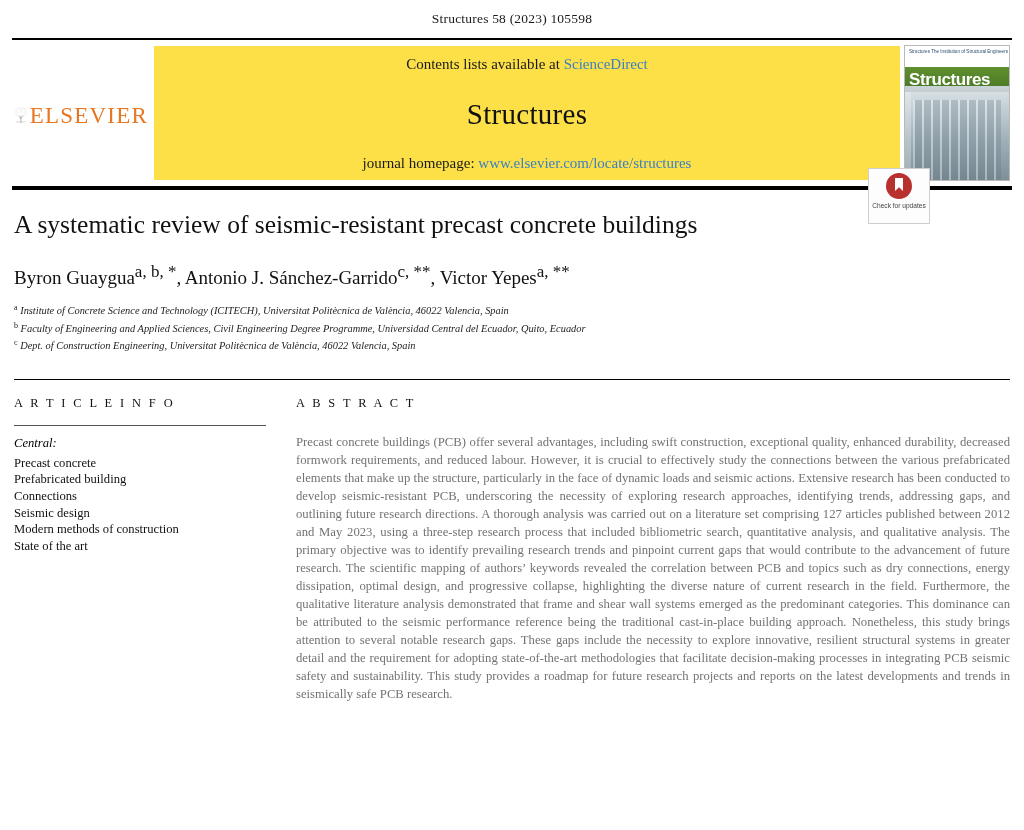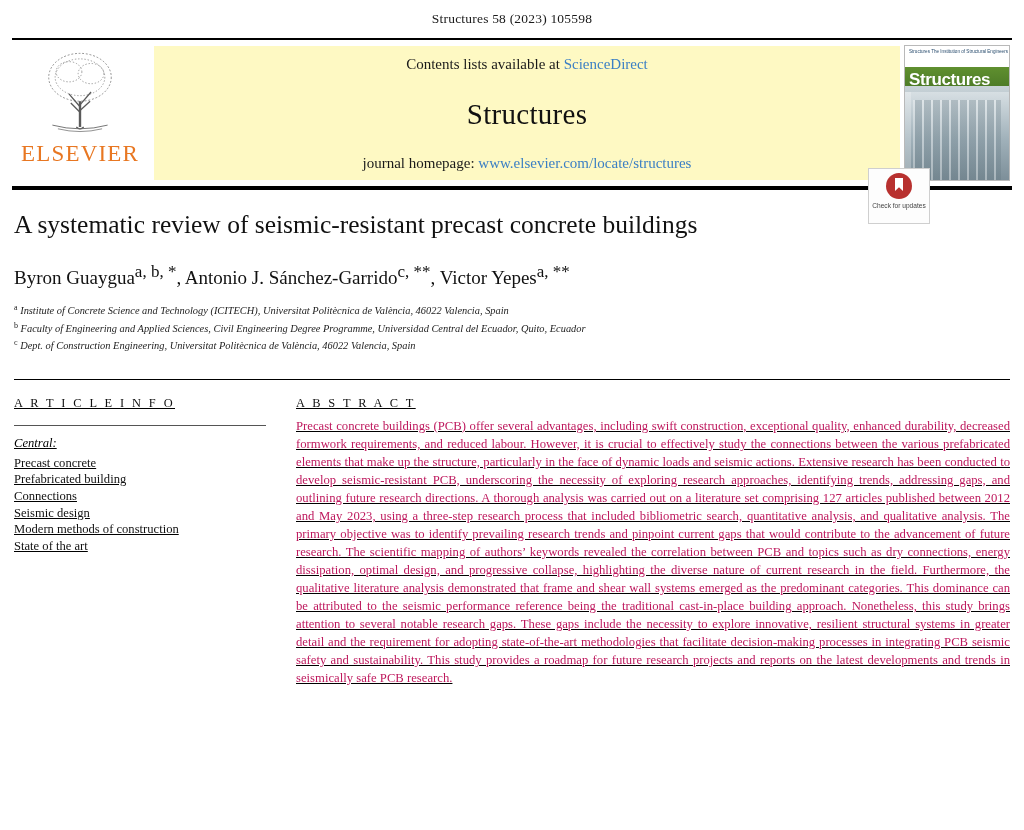--- a/index.html
+++ b/index.html
@@ -36,42 +36,42 @@
     margin: 11px 12px 0 12px;
     border-top: 2px solid #000;
     height: 146px;
     display: flex;
     align-items: stretch;
   }
   .elsevier-cell {
     width: 136px;
     flex: 0 0 136px;
     display: flex;
-    flex-direction: column;
+    flex-direction: row;
     align-items: center;
     justify-content: flex-start;
     padding-top: 4px;
     box-sizing: border-box;
   }
   .elsevier-tree {
     width: 92px;
     height: 96px;
     display: block;
   }
   .elsevier-word {
     font-family: "Liberation Serif", serif;
     font-size: 23px;
     letter-spacing: 1.2px;
     color: #E87722;
     margin-top: 1px;
   }
 
   .journal-band {
     flex: 1 1 auto;
-    background: #fef9c3;
+    background: #fde047;
     margin: 6px 0 6px 6px;
     display: flex;
     flex-direction: column;
     justify-content: space-between;
     align-items: center;
     padding: 10px 0 8px 0;
     box-sizing: border-box;
   }
   .contents-line {
     font-size: 15px;
@@ -227,21 +227,20 @@
   }
 
   
   .body-rule {
     margin: 24px 14px 0 14px;
     border-top: 1px solid #000;
   }
   .columns {
     display: flex;
     margin: 16px 14px 0 14px;
-    text-decoration: underline;
   }
   .col-left {
     flex: 0 0 282px;
     width: 282px;
     padding-right: 26px;
     box-sizing: border-box;
   }
   .col-right {
     flex: 1 1 auto;
   }
@@ -262,25 +261,25 @@
   }
   .kw-list {
     list-style: none;
     margin: 0;
     padding: 0;
     font-size: 12.6px;
     line-height: 1.32;
     color: #111;
   }
   .abstract-text {
-    margin-top: 6px;
+    margin-top: 22px;
     font-size: 12.7px;
     line-height: 1.42;
     text-align: justify;
-    color: #be185d;
+    color: #737373;
   }
 </style>
 </head>
 <body>
 
 <div class="page">
 
   <div class="running-head">Structures 58 (2023) 105598</div>
 
   <div class="masthead">

